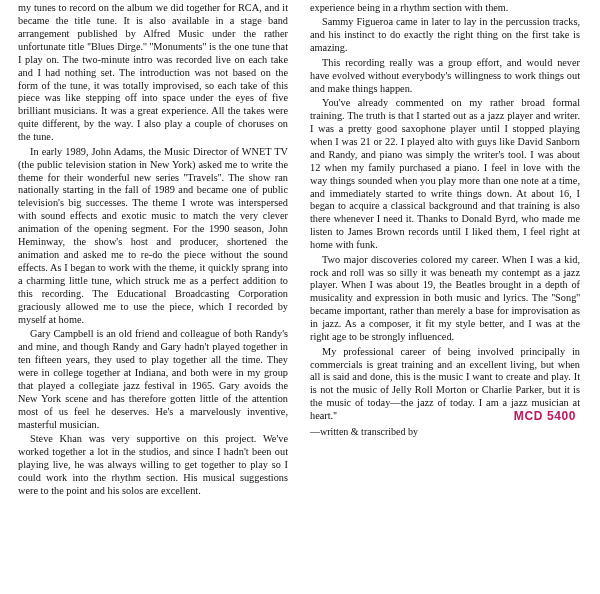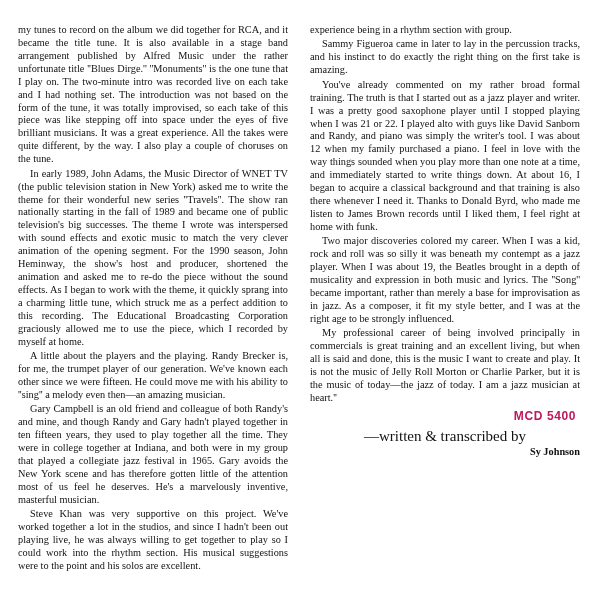--- a/index.html
+++ b/index.html
@@ -12,21 +12,21 @@
     background: #ffffff;
     font-family: "Liberation Serif", serif;
     color: #111111;
     overflow: hidden;
   }
   .page {
     position: relative;
     width: 600px;
     height: 423px;
     box-sizing: border-box;
-    padding: 24px 18px 10px 18px;
+    padding: 2px 18px 10px 18px;
   }
   .columns {
     display: flex;
     flex-direction: row;
     gap: 22px;
     align-items: flex-start;
   }
   .col {
     width: 270px;
   }
@@ -38,24 +38,24 @@
     text-justify: inter-word;
     hyphens: auto;
   }
   p.indent {
     text-indent: 12px;
   }
   p.noindent {
     text-indent: 0;
   }
   .sig-line {
-    margin-top: 22px;
-    font-size: 15px;
+    margin-top: 3px;
+    font-size: 10px;
     line-height: 1.25;
-    text-align: center;
+    text-align: left;
   }
   .sig-name {
     font-weight: bold;
     font-size: 10.3px;
     line-height: 1.25;
     text-align: right;
   }
   .catalog {
     position: absolute;
     right: 24px;
@@ -69,32 +69,31 @@
 </style>
 </head>
 <body>
 
 <div class="page">
   <div class="columns">
 
     <div class="col">
       <p class="para noindent">my tunes to record on the album we did together for RCA, and it became the title tune. It is also available in a stage band arrangement published by Alfred Music under the rather unfortunate title ''Blues Dirge.'' ''Monuments'' is the one tune that I play on. The two-minute intro was recorded live on each take and I had nothing set. The introduction was not based on the form of the tune, it was totally improvised, so each take of this piece was like stepping off into space under the eyes of five brilliant musicians. It was a great experience. All the takes were quite different, by the way. I also play a couple of choruses on the tune.</p>
       <p class="para indent">In early 1989, John Adams, the Music Director of WNET TV (the public television station in New York) asked me to write the theme for their wonderful new series ''Travels''. The show ran nationally starting in the fall of 1989 and became one of public television's big successes. The theme I wrote was interspersed with sound effects and exotic music to match the very clever animation of the opening segment. For the 1990 season, John Heminway, the show's host and producer, shortened the animation and asked me to re-do the piece without the sound effects. As I began to work with the theme, it quickly sprang into a charming little tune, which struck me as a perfect addition to this recording. The Educational Broadcasting Corporation graciously allowed me to use the piece, which I recorded by myself at home.</p>
-      <p class="para indent">A little about the players and the playing. Randy Brecker is, for me, the trumpet player of our generation. We've known each other since we were fifteen. He could move me with his ability to ''sing'' a melody even then—an amazing musician.</p>
       <p class="para indent">Gary Campbell is an old friend and colleague of both Randy's and mine, and though Randy and Gary hadn't played together in ten fifteen years, they used to play together all the time. They were in college together at Indiana, and both were in my group that played a collegiate jazz festival in 1965. Gary avoids the New York scene and has therefore gotten little of the attention most of us feel he deserves. He's a marvelously inventive, masterful musician.</p>
       <p class="para indent">Steve Khan was very supportive on this project. We've worked together a lot in the studios, and since I hadn't been out playing live, he was always willing to get together to play so I could work into the rhythm section. His musical suggestions were to the point and his solos are excellent.</p>
 
     </div>
 
     <div class="col">
-      <p class="para noindent">experience being in a rhythm section with group.</p>
+      <p class="para noindent">experience being in a rhythm section with them.</p>
       <p class="para indent">Sammy Figueroa came in later to lay in the percussion tracks, and his instinct to do exactly the right thing on the first take is amazing.</p>
+      <p class="para indent">This recording really was a group effort, and would never have evolved without everybody's willingness to work things out and make things happen.</p>
       <p class="para indent">You've already commented on my rather broad formal training. The truth is that I started out as a jazz player and writer. I was a pretty good saxophone player until I stopped playing when I was 21 or 22. I played alto with guys like David Sanborn and Randy, and piano was simply the writer's tool. I was about 12 when my family purchased a piano. I feel in love with the way things sounded when you play more than one note at a time, and immediately started to write things down. At about 16, I began to acquire a classical background and that training is also there whenever I need it. Thanks to Donald Byrd, who made me listen to James Brown records until I liked them, I feel right at home with funk.</p>
       <p class="para indent">Two major discoveries colored my career. When I was a kid, rock and roll was so silly it was beneath my contempt as a jazz player. When I was about 19, the Beatles brought in a depth of musicality and expression in both music and lyrics. The ''Song'' became important, rather than merely a base for improvisation as in jazz. As a composer, it fit my style better, and I was at the right age to be strongly influenced.</p>
       <p class="para indent">My professional career of being involved principally in commercials is great training and an excellent living, but when all is said and done, this is the music I want to create and play. It is not the music of Jelly Roll Morton or Charlie Parker, but it is the music of today—the jazz of today. I am a jazz musician at heart.''</p>
       <div class="sig-line">—written &amp; transcribed by</div>
-      <div class="sig-name">Sy Johnson</div>
     </div>
 
   </div>
 
   <div class="catalog">MCD 5400</div>
 </div>
 
 </body></html>

